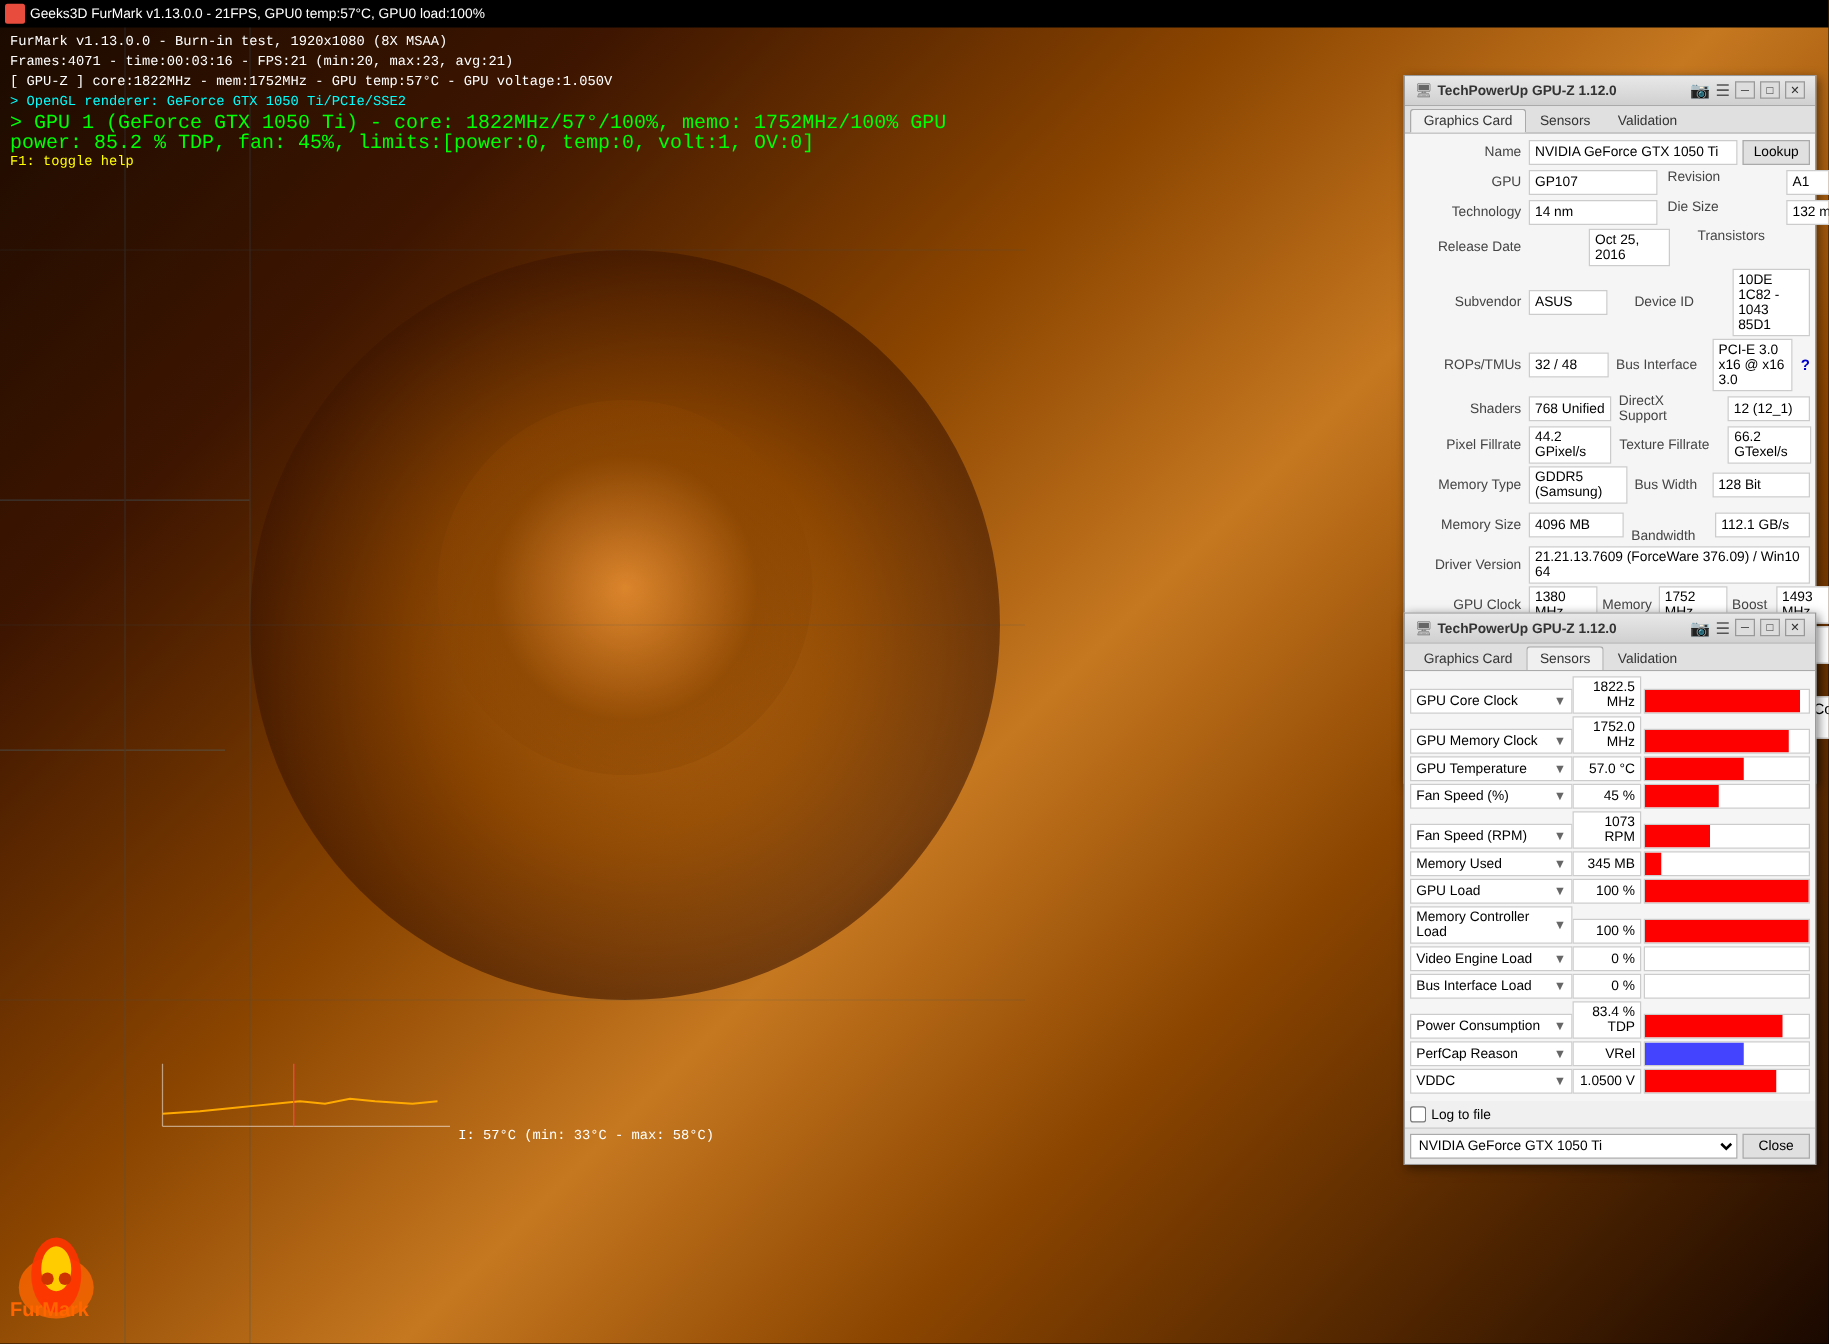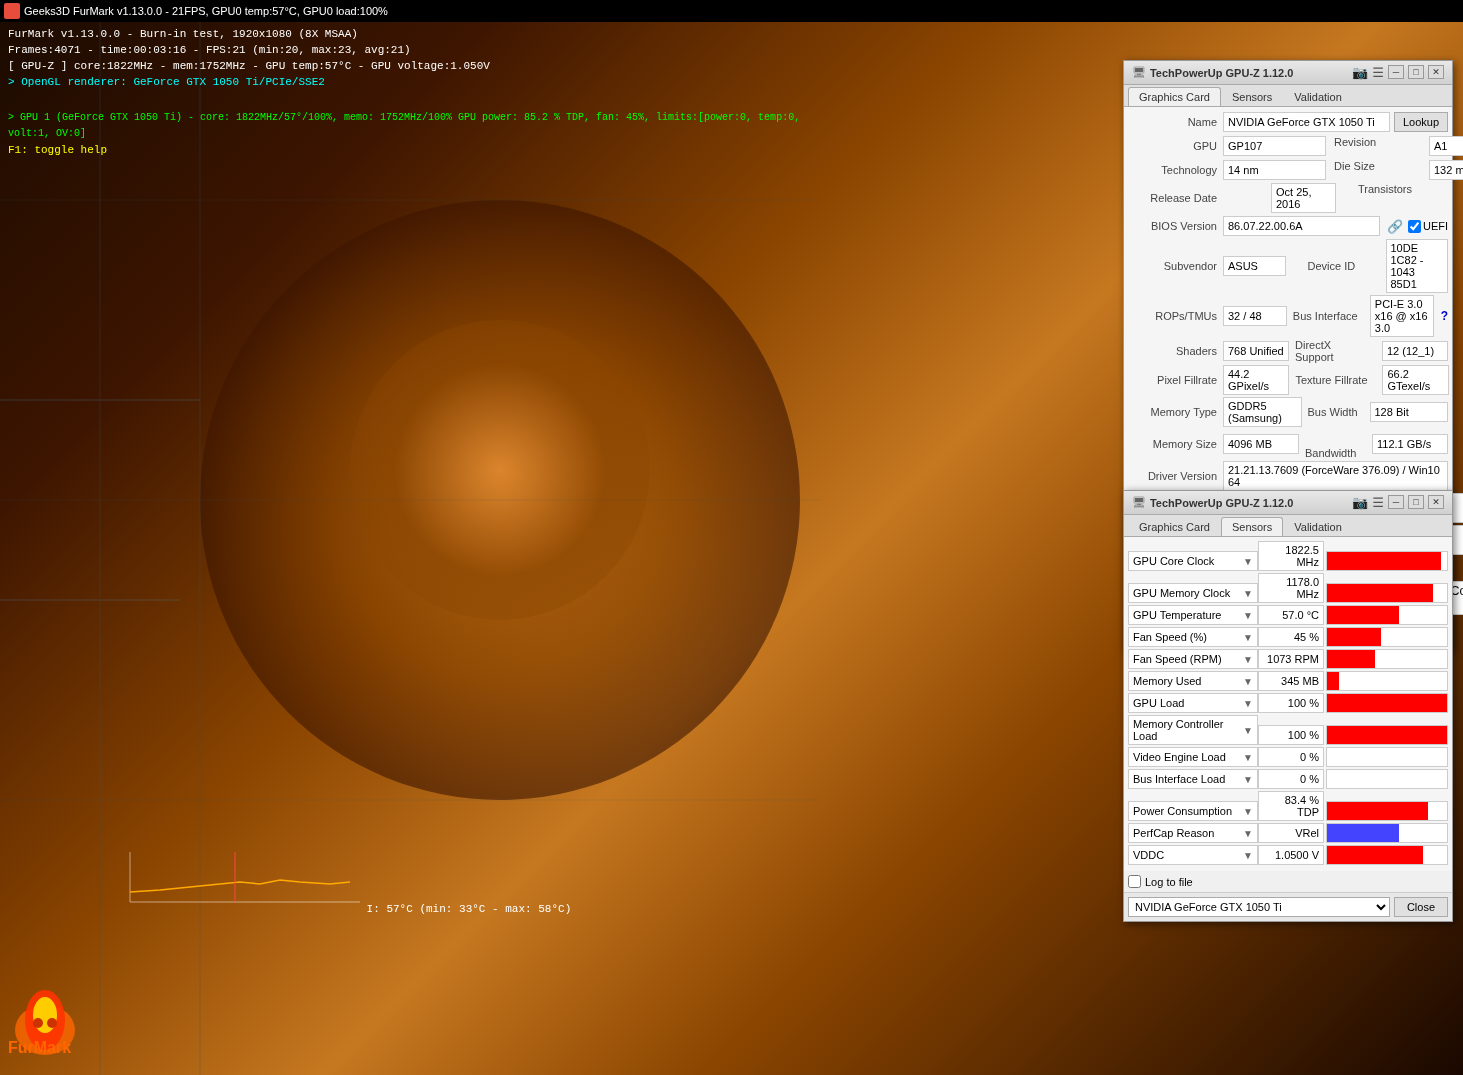--- a/index.html
+++ b/index.html
@@ -224,21 +224,21 @@
       justify-content: space-between;
       flex-shrink: 0;
       min-height: 20px;
     }
     .sensor-dropdown {
       font-size: 10px;
       color: #666;
       cursor: pointer;
     }
     .sensor-value {
-      width: 66px;
+      width: 55px;
       background: #fff;
       border: 1px solid #ccc;
       padding: 2px 4px;
       font-size: 11px;
       color: #000;
       text-align: right;
       min-height: 20px;
       display: flex;
       align-items: center;
       justify-content: flex-end;
@@ -342,21 +342,21 @@
     <line x1="0" y1="500" x2="820" y2="500" stroke="#335566" stroke-width="0.5"></line>
     <line x1="0" y1="800" x2="820" y2="800" stroke="#335566" stroke-width="0.5"></line>
   </svg>
 </div>
 
 <div id="console-overlay">
   <div class="console-line">FurMark v1.13.0.0 - Burn-in test, 1920x1080 (8X MSAA)</div>
   <div class="console-line">Frames:4071 - time:00:03:16 - FPS:21 (min:20, max:23, avg:21)</div>
   <div class="console-line">[ GPU-Z ] core:1822MHz - mem:1752MHz - GPU temp:57°C - GPU voltage:1.050V</div>
   <div class="console-line cyan">&gt; OpenGL renderer: GeForce GTX 1050 Ti/PCIe/SSE2</div>
-  <div class="console-line green" style="max-width:800px;font-size:10px;margin-top:20px;">&gt; GPU 1 (GeForce GTX 1050 Ti) - core: 1822MHz/57°/100%, memo: 1752MHz/100% GPU power: 85.2 % TDP, fan: 45%, limits:[power:0, temp:0, volt:1, OV:0]</div>
+  <div class="console-line green" style="max-width:800px;font-size:16px;">&gt; GPU 1 (GeForce GTX 1050 Ti) - core: 1822MHz/57°/100%, memo: 1752MHz/100% GPU power: 85.2 % TDP, fan: 45%, limits:[power:0, temp:0, volt:1, OV:0]</div>
   <div class="console-line yellow">  F1: toggle help</div>
 </div>
 
 <div style="position:absolute;bottom:160px;left:80px;z-index:55;color:#fff;font-size:11px;font-family:'Courier New',monospace;">
   <svg width="280" height="70">
     <line x1="50" y1="60" x2="280" y2="60" stroke="#ffffff" stroke-width="1" opacity="0.5"></line>
     <line x1="50" y1="10" x2="50" y2="60" stroke="#ffffff" stroke-width="1" opacity="0.5"></line>
     <polyline points="50,50 80,48 110,45 140,42 160,40 180,42 200,38 220,40 250,42 270,40" fill="none" stroke="#ffaa00" stroke-width="1.5"></polyline>
     <line x1="155" y1="10" x2="155" y2="60" stroke="#ff4444" stroke-width="1"></line>
   </svg>
@@ -441,31 +441,20 @@
         </div>
       </div>
 
       <div style="width:95px;padding:4px;display:flex;flex-direction:column;align-items:center;justify-content:center;">
         <div style="background:#76b900;width:85px;height:45px;border-radius:5px;display:flex;align-items:center;justify-content:center;">
           
         </div>
       </div>
     </div>
 
-    <div class="info-row">
-      <div class="info-label">BIOS Version</div>
-      <div style="flex:1;display:flex;align-items:center;gap:4px;">
-        <div class="info-value" style="flex:1;">86.07.22.00.6A</div>
-        <span class="bios-link">🔗</span>
-        <div class="uefi-check">
-          <input type="checkbox" checked="" style="pointer-events: none;">
-          <span>UEFI</span>
-        </div>
-      </div>
-    </div>
 
     <div class="info-row">
       <div class="info-label">Subvendor</div>
       <div style="flex:1;display:flex;gap:20px;align-items:center;">
         <div class="info-value" style="width:70px;">ASUS</div>
         <div class="info-label" style="text-align:left;padding-left:2px;width:60px;">Device ID</div>
         <div class="info-value" style="flex:1;">10DE 1C82 - 1043 85D1</div>
       </div>
     </div>
 
@@ -612,21 +601,21 @@
         <div class="sensor-value">1822.5 MHz</div>
         <div class="sensor-bar-container">
           <div class="sensor-bar bar-red" style="width: 95%;"></div>
         </div>
       </div>
       <div class="sensor-row">
         <div class="sensor-label">
           <span>GPU Memory Clock</span>
           <span class="sensor-dropdown">▼</span>
         </div>
-        <div class="sensor-value">1178.0 MHz</div>
+        <div class="sensor-value">1752.0 MHz</div>
         <div class="sensor-bar-container">
           <div class="sensor-bar bar-red" style="width: 88%;"></div>
         </div>
       </div>
       <div class="sensor-row">
         <div class="sensor-label">
           <span>GPU Temperature</span>
           <span class="sensor-dropdown">▼</span>
         </div>
         <div class="sensor-value">57.0 °C</div>

